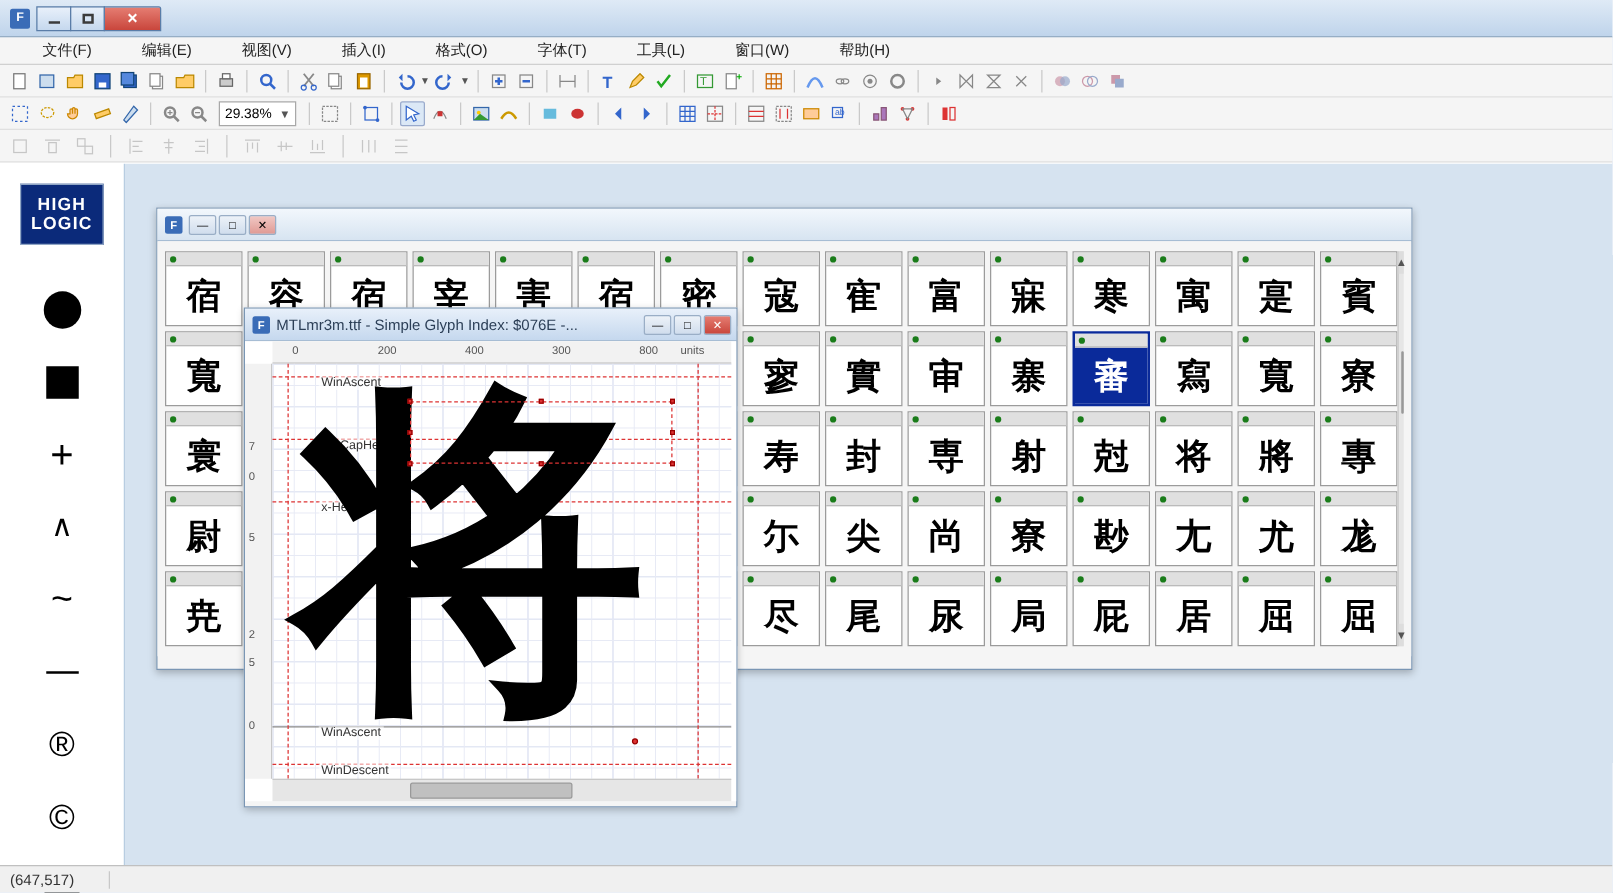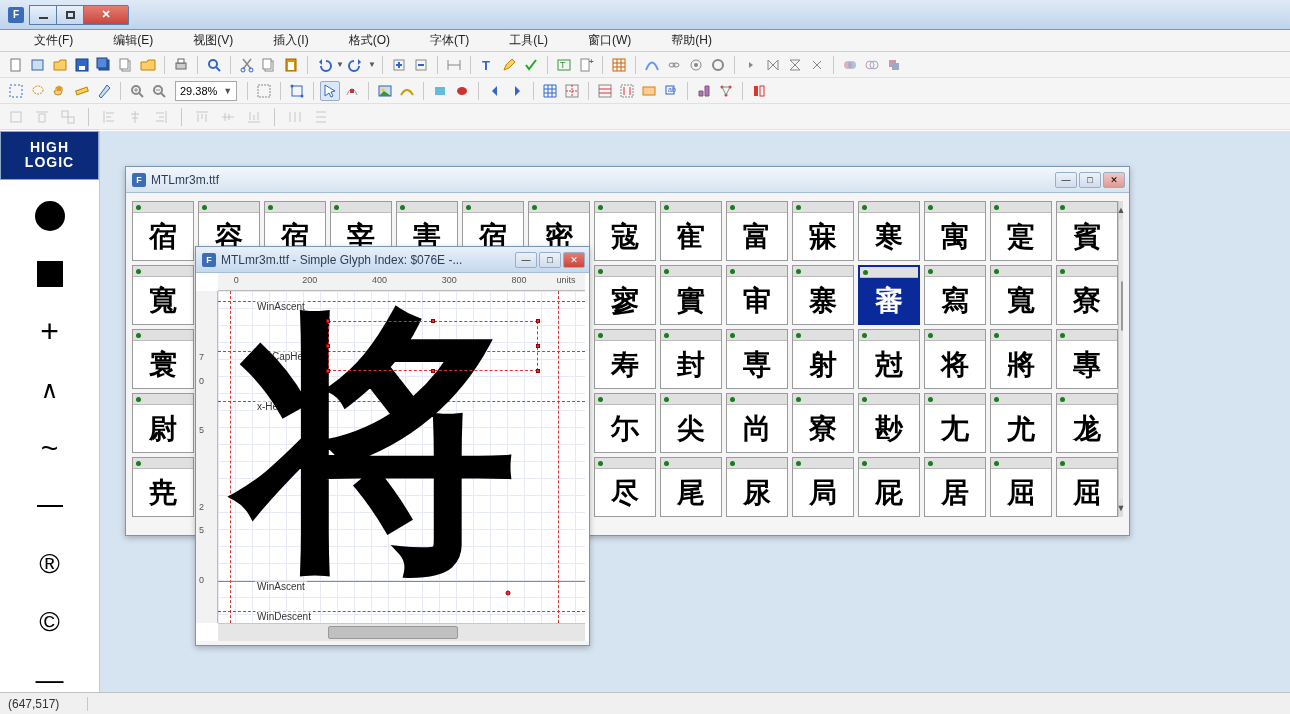--- a/index.html
+++ b/index.html
@@ -24,21 +24,21 @@
 .toolbars { background: #f5f5f5; }
 .toolbar { height: 26px; display: flex; align-items: center; padding-left: 6px; border-bottom: 1px solid #e0e0e0; gap: 2px; }
 .tb-btn { width: 20px; height: 20px; border: 1px solid transparent; display: flex; align-items: center; justify-content: center; border-radius: 2px; }
 .tb-sep { width: 1px; height: 18px; background: #c9c9c9; margin: 0 4px; }
 .tb-btn svg { pointer-events: none; }
 .zoom { height: 20px; border: 1px solid #a8a8a8; background: #fff; display: flex; align-items: center; padding: 0 4px; margin: 0 4px; gap: 6px; font-size: 11px; }
 .zoom .arrow { color: #555; font-size: 9px; }
 
 
 .leftpanel { position: absolute; left: 0; top: 131px; width: 100px; bottom: 22px; background: #fff; border-right: 1px solid #b8cde1; }
-.leftpanel .brand { background: #0b2a7a; color: #fff; text-align: center; padding: 8px 4px; font-weight: bold; font-family: "Courier New", monospace; letter-spacing: 1px; line-height: 1.1; margin: 0; border: 1px solid #90a6c5; font-size: 14px; }
+.leftpanel .brand { background: #0b2a7a; color: #fff; text-align: center; padding: 8px 4px; font-weight: bold; font-family: "Courier New", monospace; letter-spacing: 1px; line-height: 1.1; margin: 16px; border: 1px solid #90a6c5; font-size: 14px; }
 .leftpanel .tp { display: flex; flex-direction: column; align-items: center; gap: 22px; padding-top: 18px; }
 .tp .titem { width: 36px; height: 36px; display: flex; align-items: center; justify-content: center; font-size: 28px; color: #000; }
 .titem.circle::after { content: ""; width: 30px; height: 30px; background: #000; border-radius: 50%; }
 .titem.square::after { content: ""; width: 26px; height: 26px; background: #000; }
 .titem.plus { font-size: 32px; font-weight: 300; }
 .titem.caret { font-size: 24px; }
 .titem.tilde { font-size: 30px; }
 .titem.line::after { content: ""; width: 26px; height: 2px; background: #000; }
 
 
@@ -582,21 +582,20 @@
     <div class="titem">©</div>
     <div class="titem">—</div>
   </div>
 </div>
 
 <div class="workspace">
 
   <div class="mdi-child" style="left:25px; top:35px; width:1005px; height:370px;">
     <div class="mdi-title">
       <span class="icon">F</span>
-      <span class="t">MTLmr3m.ttf</span>
       <div class="mdi-winbtns">
         <div class="mdi-wb">—</div>
         <div class="mdi-wb">□</div>
         <div class="mdi-wb c">✕</div>
       </div>
     </div>
     <div class="glyphgrid">
       <div class="glyphs" id="glyphs">
           <div class="glyph">
             <div class="hdr"></div>
@@ -917,21 +916,21 @@
         <div class="mdi-wb" style="background:linear-gradient(#e57d72,#c9463c);color:#fff">✕</div>
       </div>
     </div>
     <div class="editor-body">
       <div class="ruler-h">
         <span class="tick" style="left:5%">0</span>
         <span class="tick" style="left:25%">200</span>
         <span class="tick" style="left:44%">400</span>
         <span class="tick" style="left:63%">300</span>
         <span class="tick" style="left:82%">800</span>
-        <span class="tick" style="right:0">units</span>
+        <span class="tick" style="right:12px">units</span>
       </div>
       <div class="ruler-v">
         <span class="tick" style="top:20%">7</span>
         <span class="tick" style="top:27%">0</span>
         <span class="tick" style="top:42%">5</span>
         <span class="tick" style="top:65%">2</span>
         <span class="tick" style="top:72%">5</span>
         <span class="tick" style="top:87%">0</span>
       </div>
       <div class="canvas">

